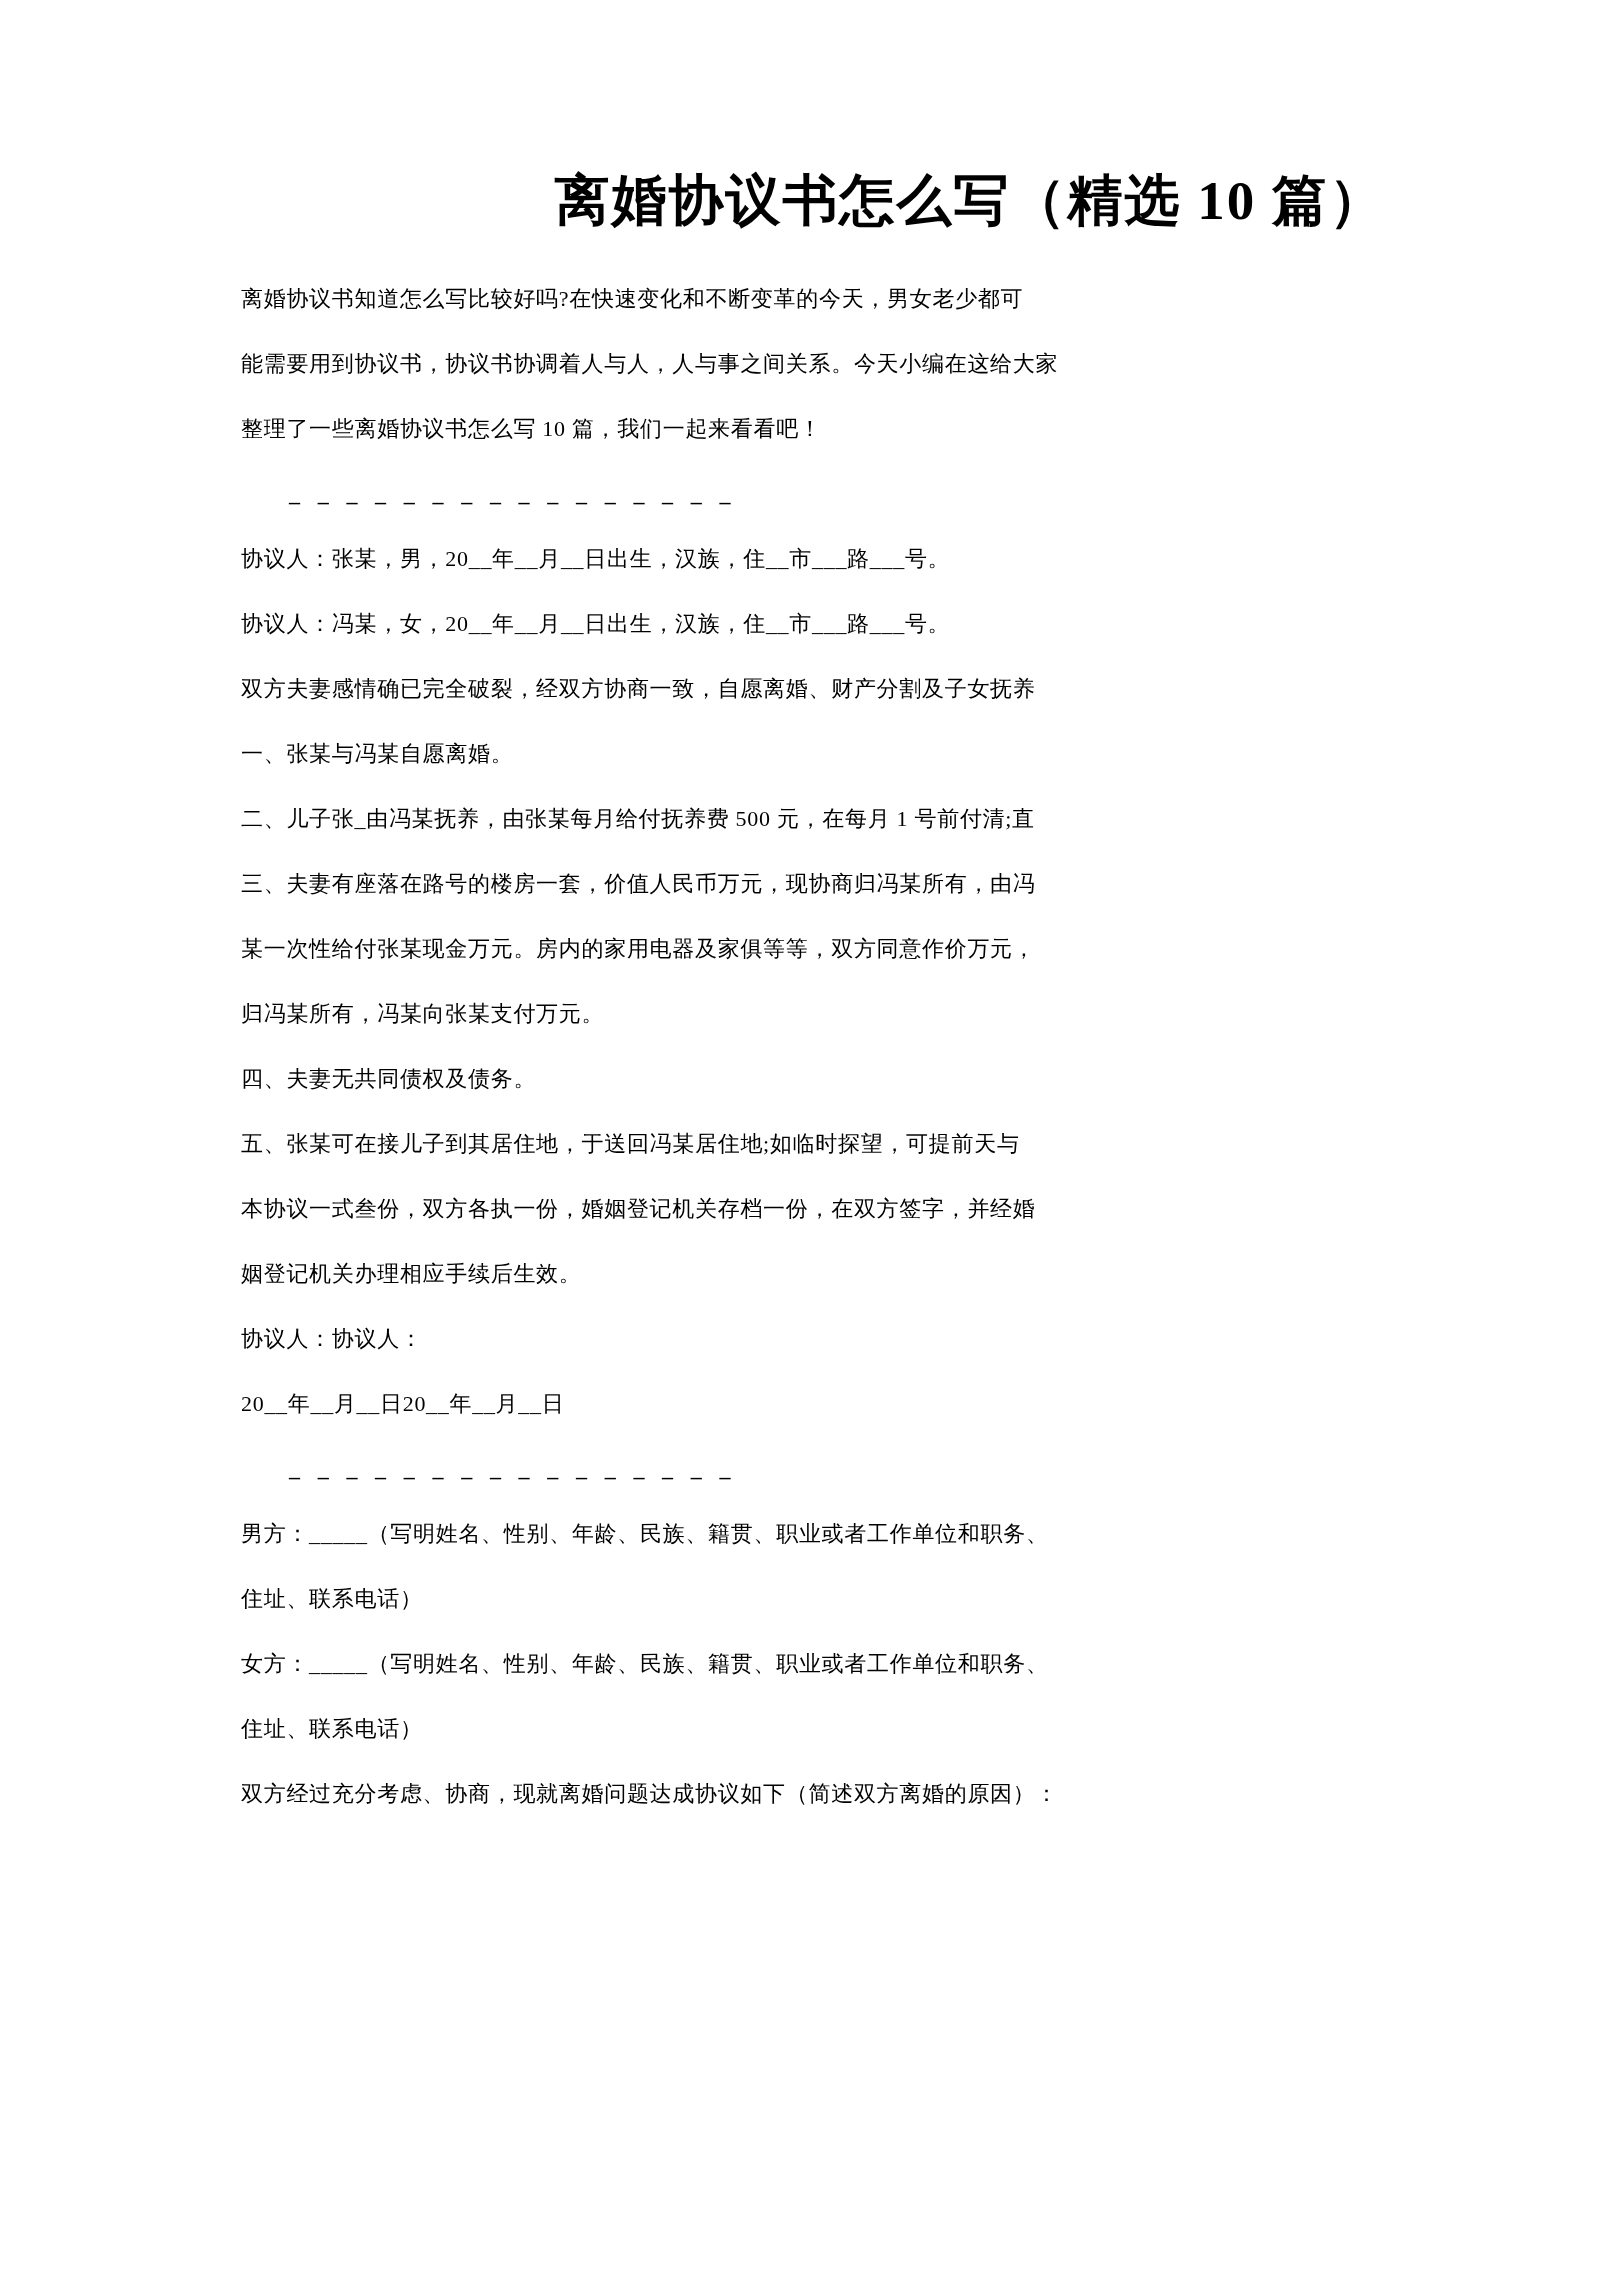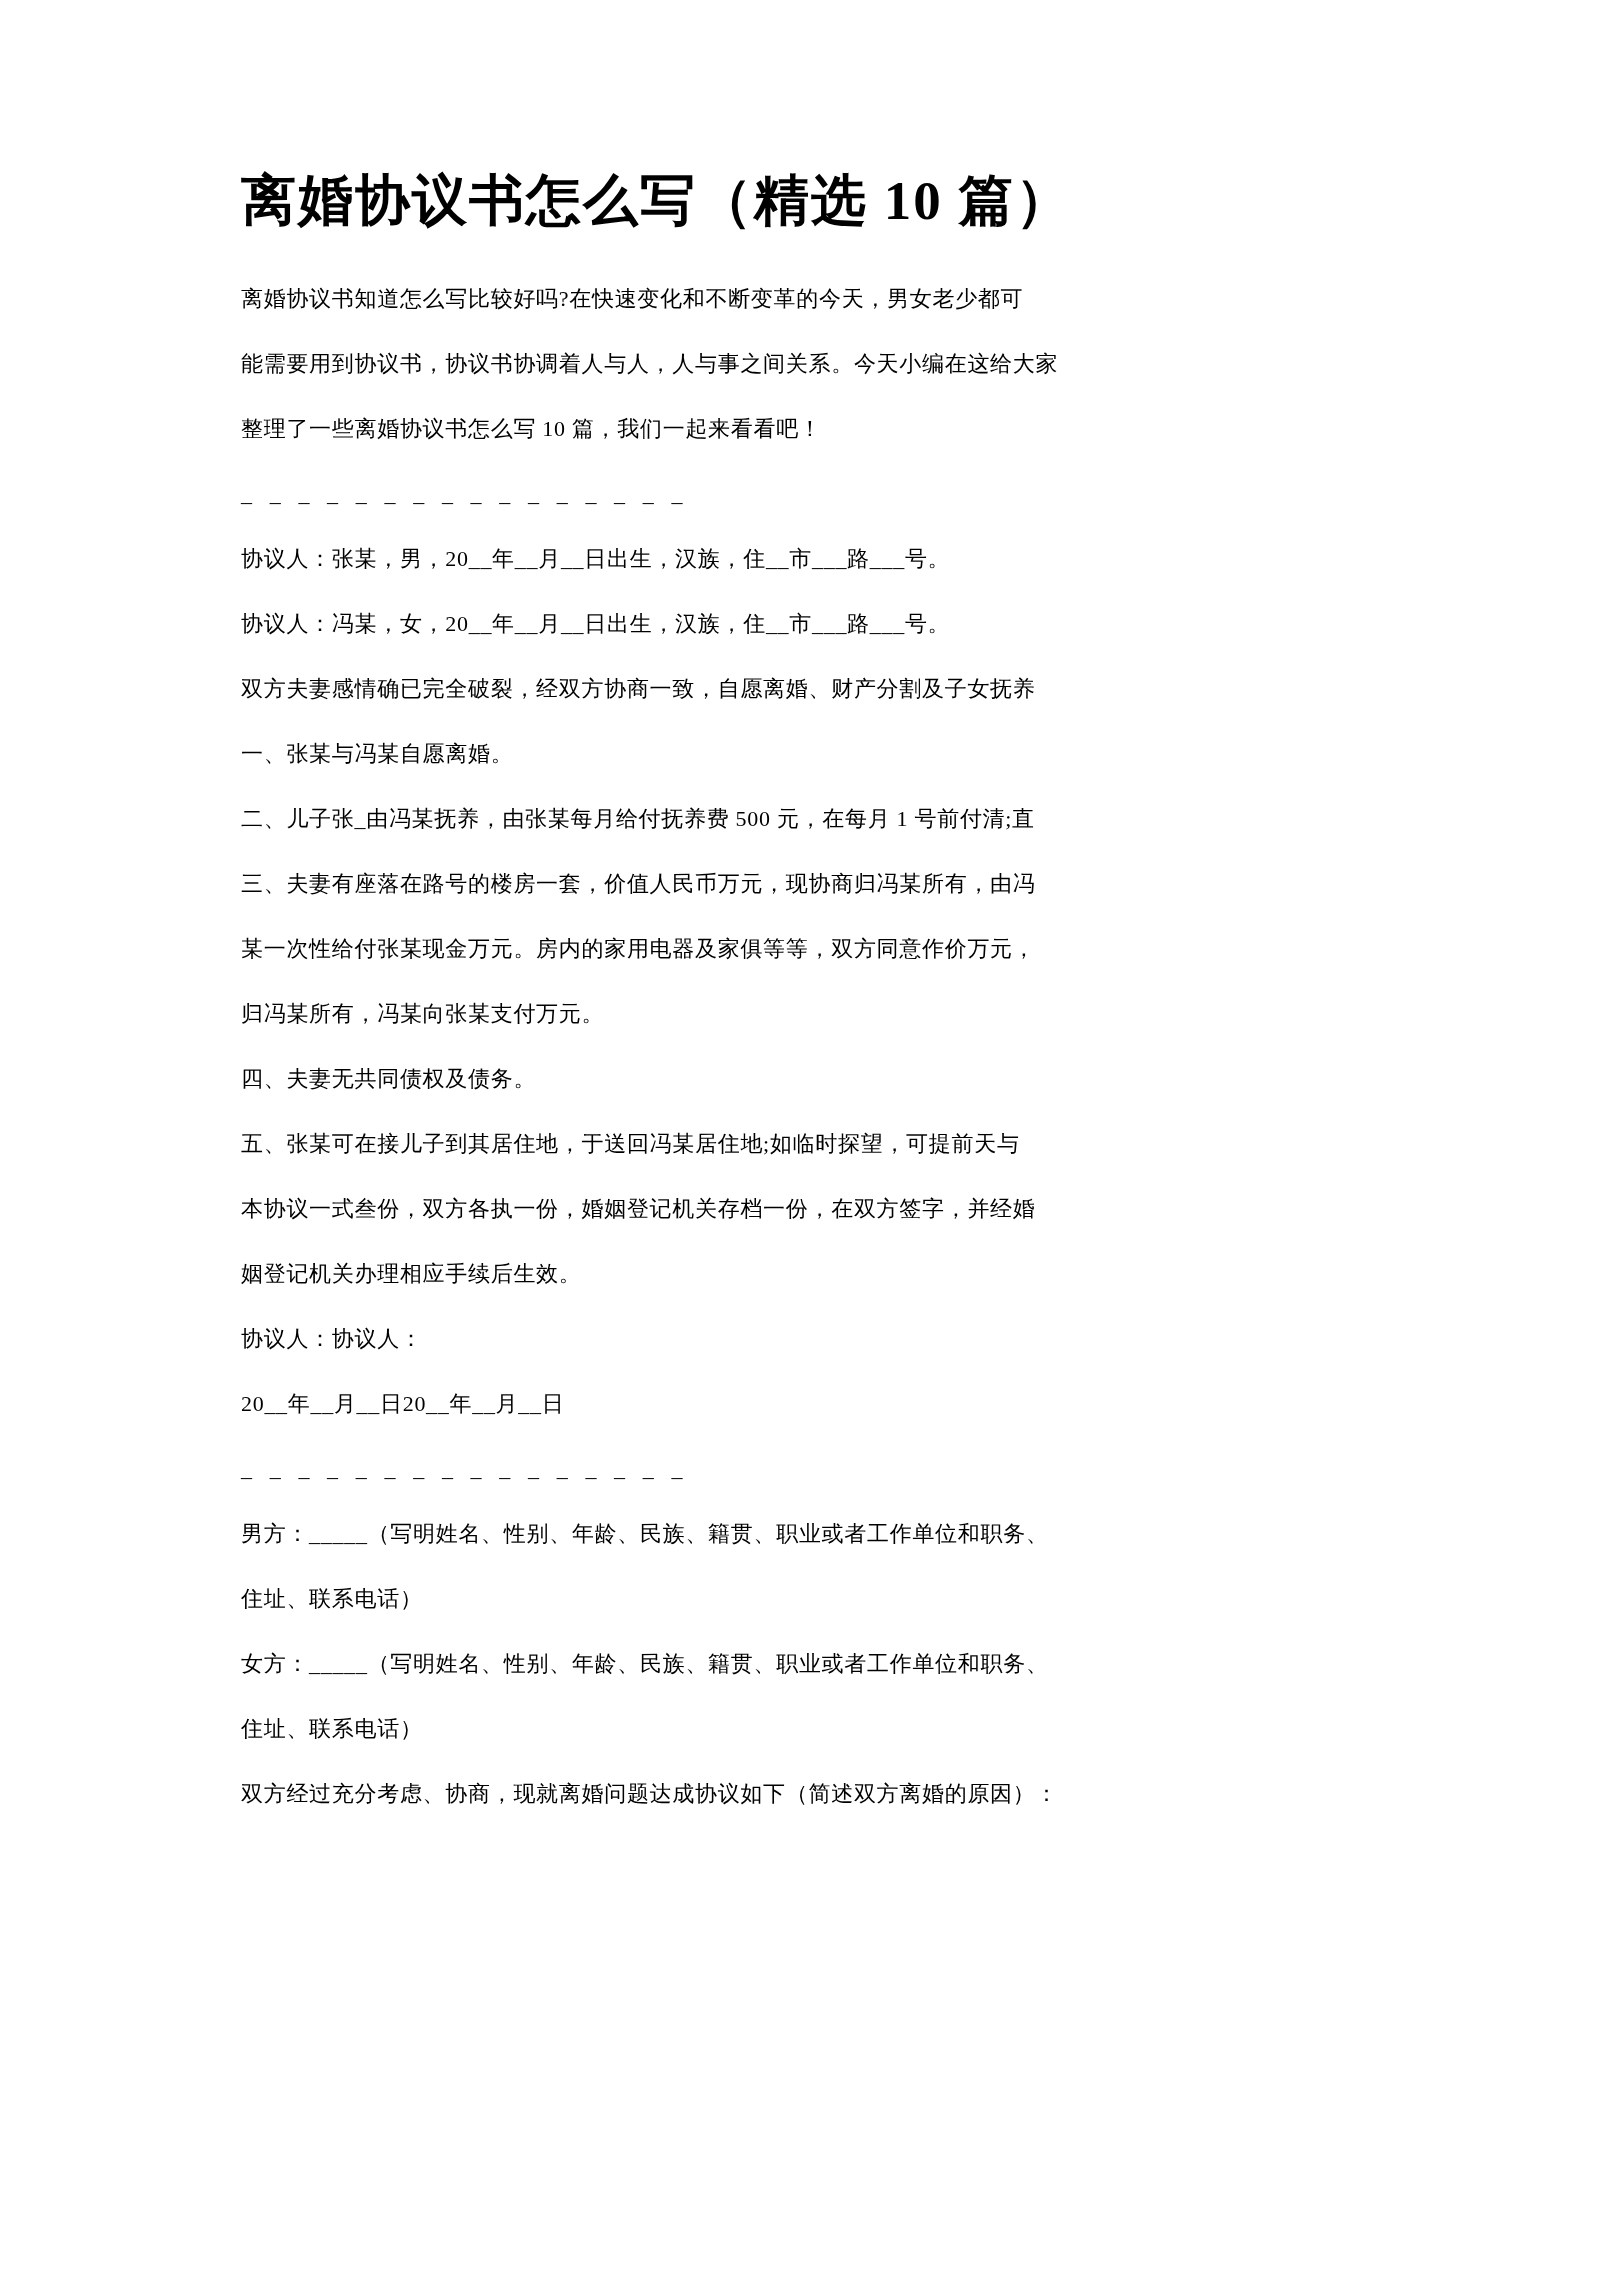--- a/index.html
+++ b/index.html
@@ -17,35 +17,36 @@
   .page {
     box-sizing: border-box;
     width: 1623px;
     height: 2295px;
     padding: 165px 237px 0 241px;
     background: #ffffff;
   }
   .doc-title {
     font-size: 55px;
     font-weight: bold;
-    text-align: left;
+    text-align: right;
     line-height: 1.3;
     letter-spacing: 2px;
     margin: 0 0 29px 0;
     white-space: nowrap;
   }
   .doc-line {
     font-size: 22px;
     line-height: 65px;
     letter-spacing: 0.7px;
     white-space: nowrap;
   }
   .separator-line {
     letter-spacing: 17.7px;
-    font-weight: normal;
+    font-weight: bold;
+    margin-left: 48px;
   }
 </style>
 </head>
 <body>
 
 <div class="page">
   <h1 class="doc-title">离婚协议书怎么写（精选 10 篇）</h1>
 
   <div class="doc-line">离婚协议书知道怎么写比较好吗?在快速变化和不断变革的今天，男女老少都可</div>
   <div class="doc-line">能需要用到协议书，协议书协调着人与人，人与事之间关系。今天小编在这给大家</div>

